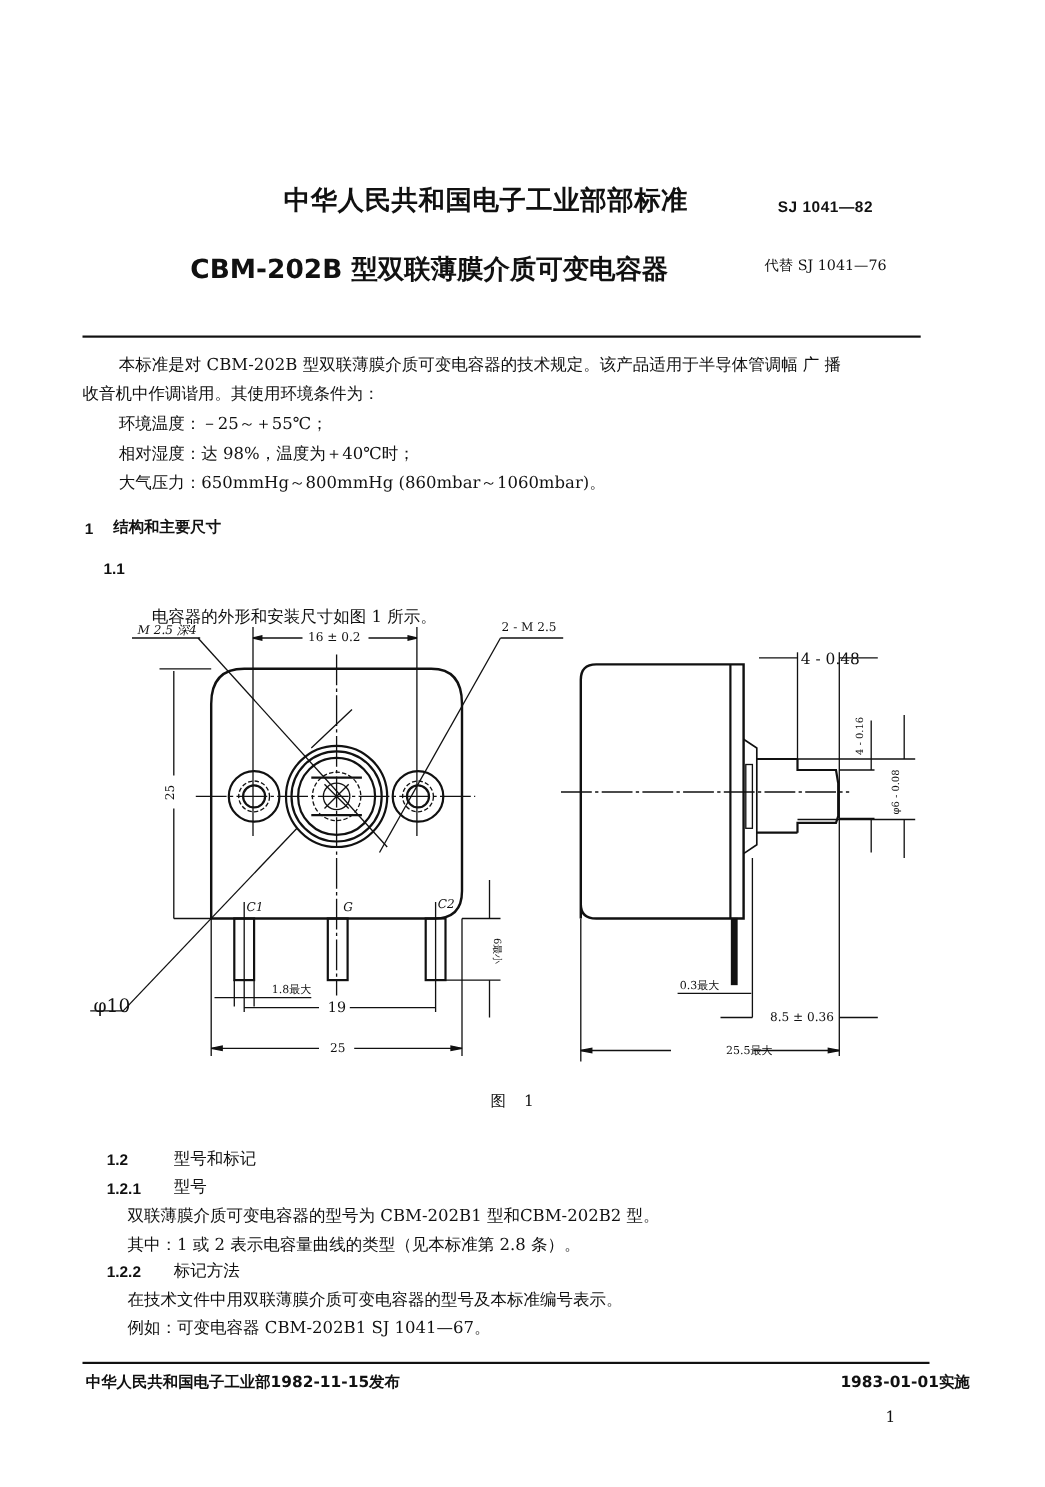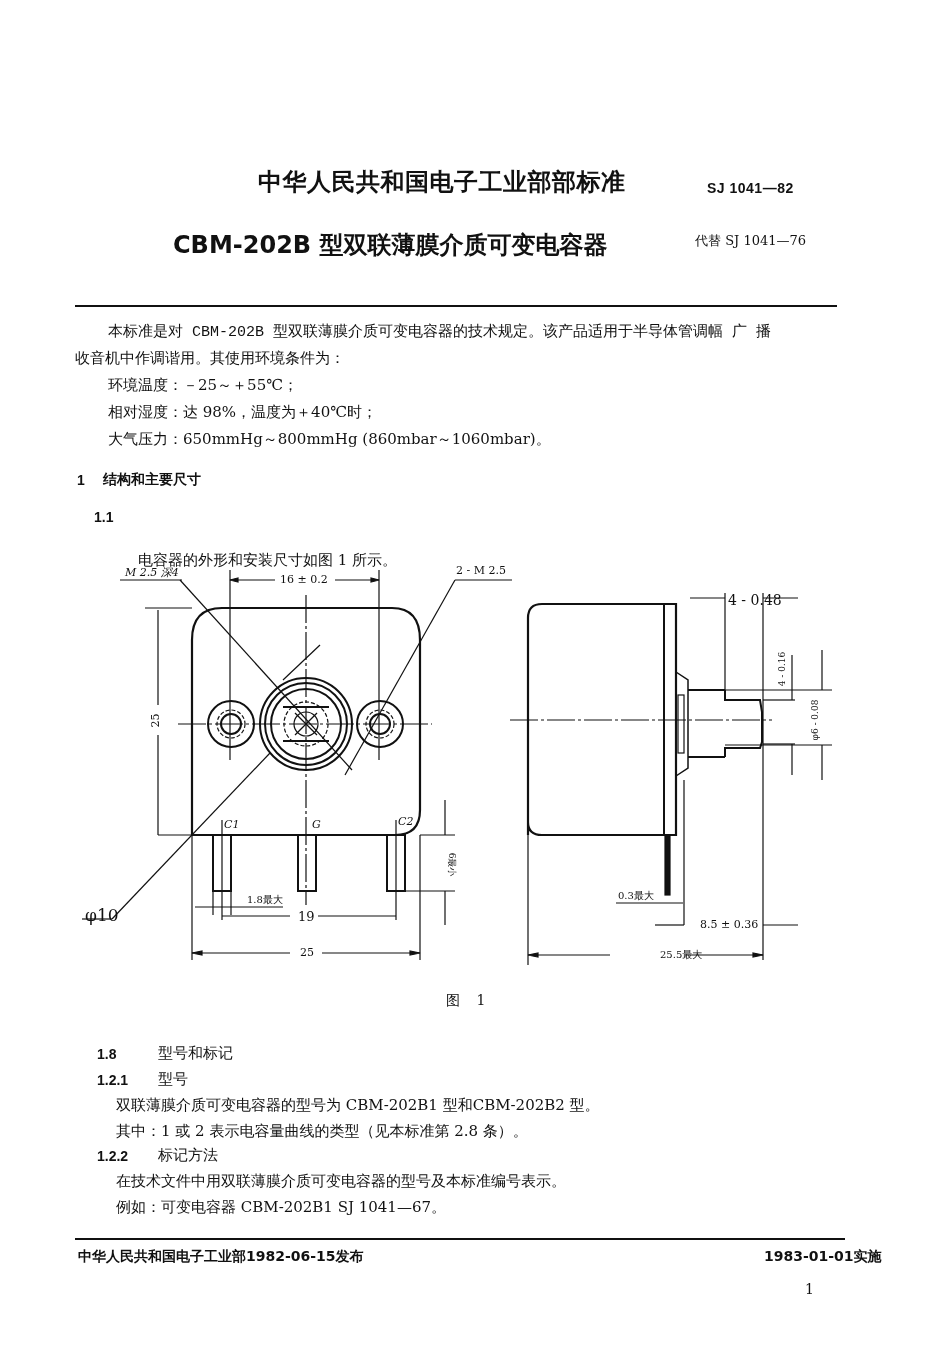--- a/index.html
+++ b/index.html
@@ -19,21 +19,21 @@
 </style>
 </head>
 <body>
 
 <div class="abs hdr-main">中华人民共和国电子工业部部标准</div>
 <div class="abs hdr-code">SJ 1041—82</div>
 <div class="abs title">CBM-202B 型双联薄膜介质可变电容器</div>
 <div class="abs replace">代替 SJ 1041—76</div>
 <div class="abs rule-top"></div>
 
-<div class="abs p" style="left:108px;top:322px;font-family:Liberation Mono, monospace;">本标准是对 CBM-202B 型双联薄膜介质可变电容器的技术规定。该产品适用于半导体管调幅 广 播</div>
+<div class="abs p" style="left:108px;top:322px;">本标准是对 CBM-202B 型双联薄膜介质可变电容器的技术规定。该产品适用于半导体管调幅 广 播</div>
 <div class="abs p" style="left:75px;top:349px;">收音机中作调谐用。其使用环境条件为：</div>
 <div class="abs p" style="left:108px;top:376px;">环境温度：－25～＋55℃；</div>
 <div class="abs p" style="left:108px;top:403px;">相对湿度：达 98%，温度为＋40℃时；</div>
 <div class="abs p" style="left:108px;top:430px;">大气压力：650mmHg～800mmHg (860mbar～1060mbar)。</div>
 
 <div class="abs secnum" style="left:77px;top:472px;">1</div>
 <div class="abs sec" style="left:103px;top:471px;">结构和主要尺寸</div>
 <div class="abs secnum" style="left:94px;top:509px;">1.1</div>
 <div class="abs p" style="left:138px;top:507px;margin-top:44px;">电容器的外形和安装尺寸如图 1 所示。</div>
 
@@ -165,27 +165,27 @@
 
 <div class="abs" style="left:728px;top:592px;font-size:14px;">4 - 0.48</div>
 <div class="abs" style="left:765px;top:664px;font-size:9px;transform:rotate(-90deg);">4 - 0.16</div>
 <div class="abs" style="left:795px;top:715px;font-size:9px;transform:rotate(-90deg);">φ6 - 0.08</div>
 <div class="abs" style="left:618px;top:889px;font-size:10px;">0.3最大</div>
 <div class="abs" style="left:700px;top:918px;font-size:11px;">8.5 ± 0.36</div>
 <div class="abs" style="left:627px;top:948px;font-size:10px;margin-left:33px;">25.5最大</div>
 
 <div class="abs" style="left:446px;top:992px;font-size:14px;letter-spacing:6px;">图 1</div>
 
-<div class="abs secnum" style="left:97px;top:1046px;">1.8</div>
+<div class="abs secnum" style="left:97px;top:1046px;">1.2</div>
 <div class="abs p" style="left:158px;top:1044px;">型号和标记</div>
 <div class="abs secnum" style="left:97px;top:1072px;">1.2.1</div>
 <div class="abs p" style="left:158px;top:1070px;">型号</div>
 <div class="abs p" style="left:116px;top:1096px;">双联薄膜介质可变电容器的型号为 CBM-202B1 型和CBM-202B2 型。</div>
 <div class="abs p" style="left:116px;top:1122px;">其中：1 或 2 表示电容量曲线的类型（见本标准第 2.8 条）。</div>
 <div class="abs secnum" style="left:97px;top:1148px;">1.2.2</div>
 <div class="abs p" style="left:158px;top:1146px;">标记方法</div>
 <div class="abs p" style="left:116px;top:1172px;">在技术文件中用双联薄膜介质可变电容器的型号及本标准编号表示。</div>
 <div class="abs p" style="left:116px;top:1198px;">例如：可变电容器 CBM-202B1 SJ 1041—67。</div>
 
 <div class="abs rule-bottom"></div>
-<div class="abs footer" style="left:78px;top:1248px;">中华人民共和国电子工业部1982-06-15发布</div>
+<div class="abs footer" style="left:78px;top:1248px;">中华人民共和国电子工业部1982-11-15发布</div>
 <div class="abs footer" style="left:764px;top:1248px;">1983-01-01实施</div>
 <div class="abs" style="left:805px;top:1281px;font-size:14px;">1</div>
 
 </body></html>

